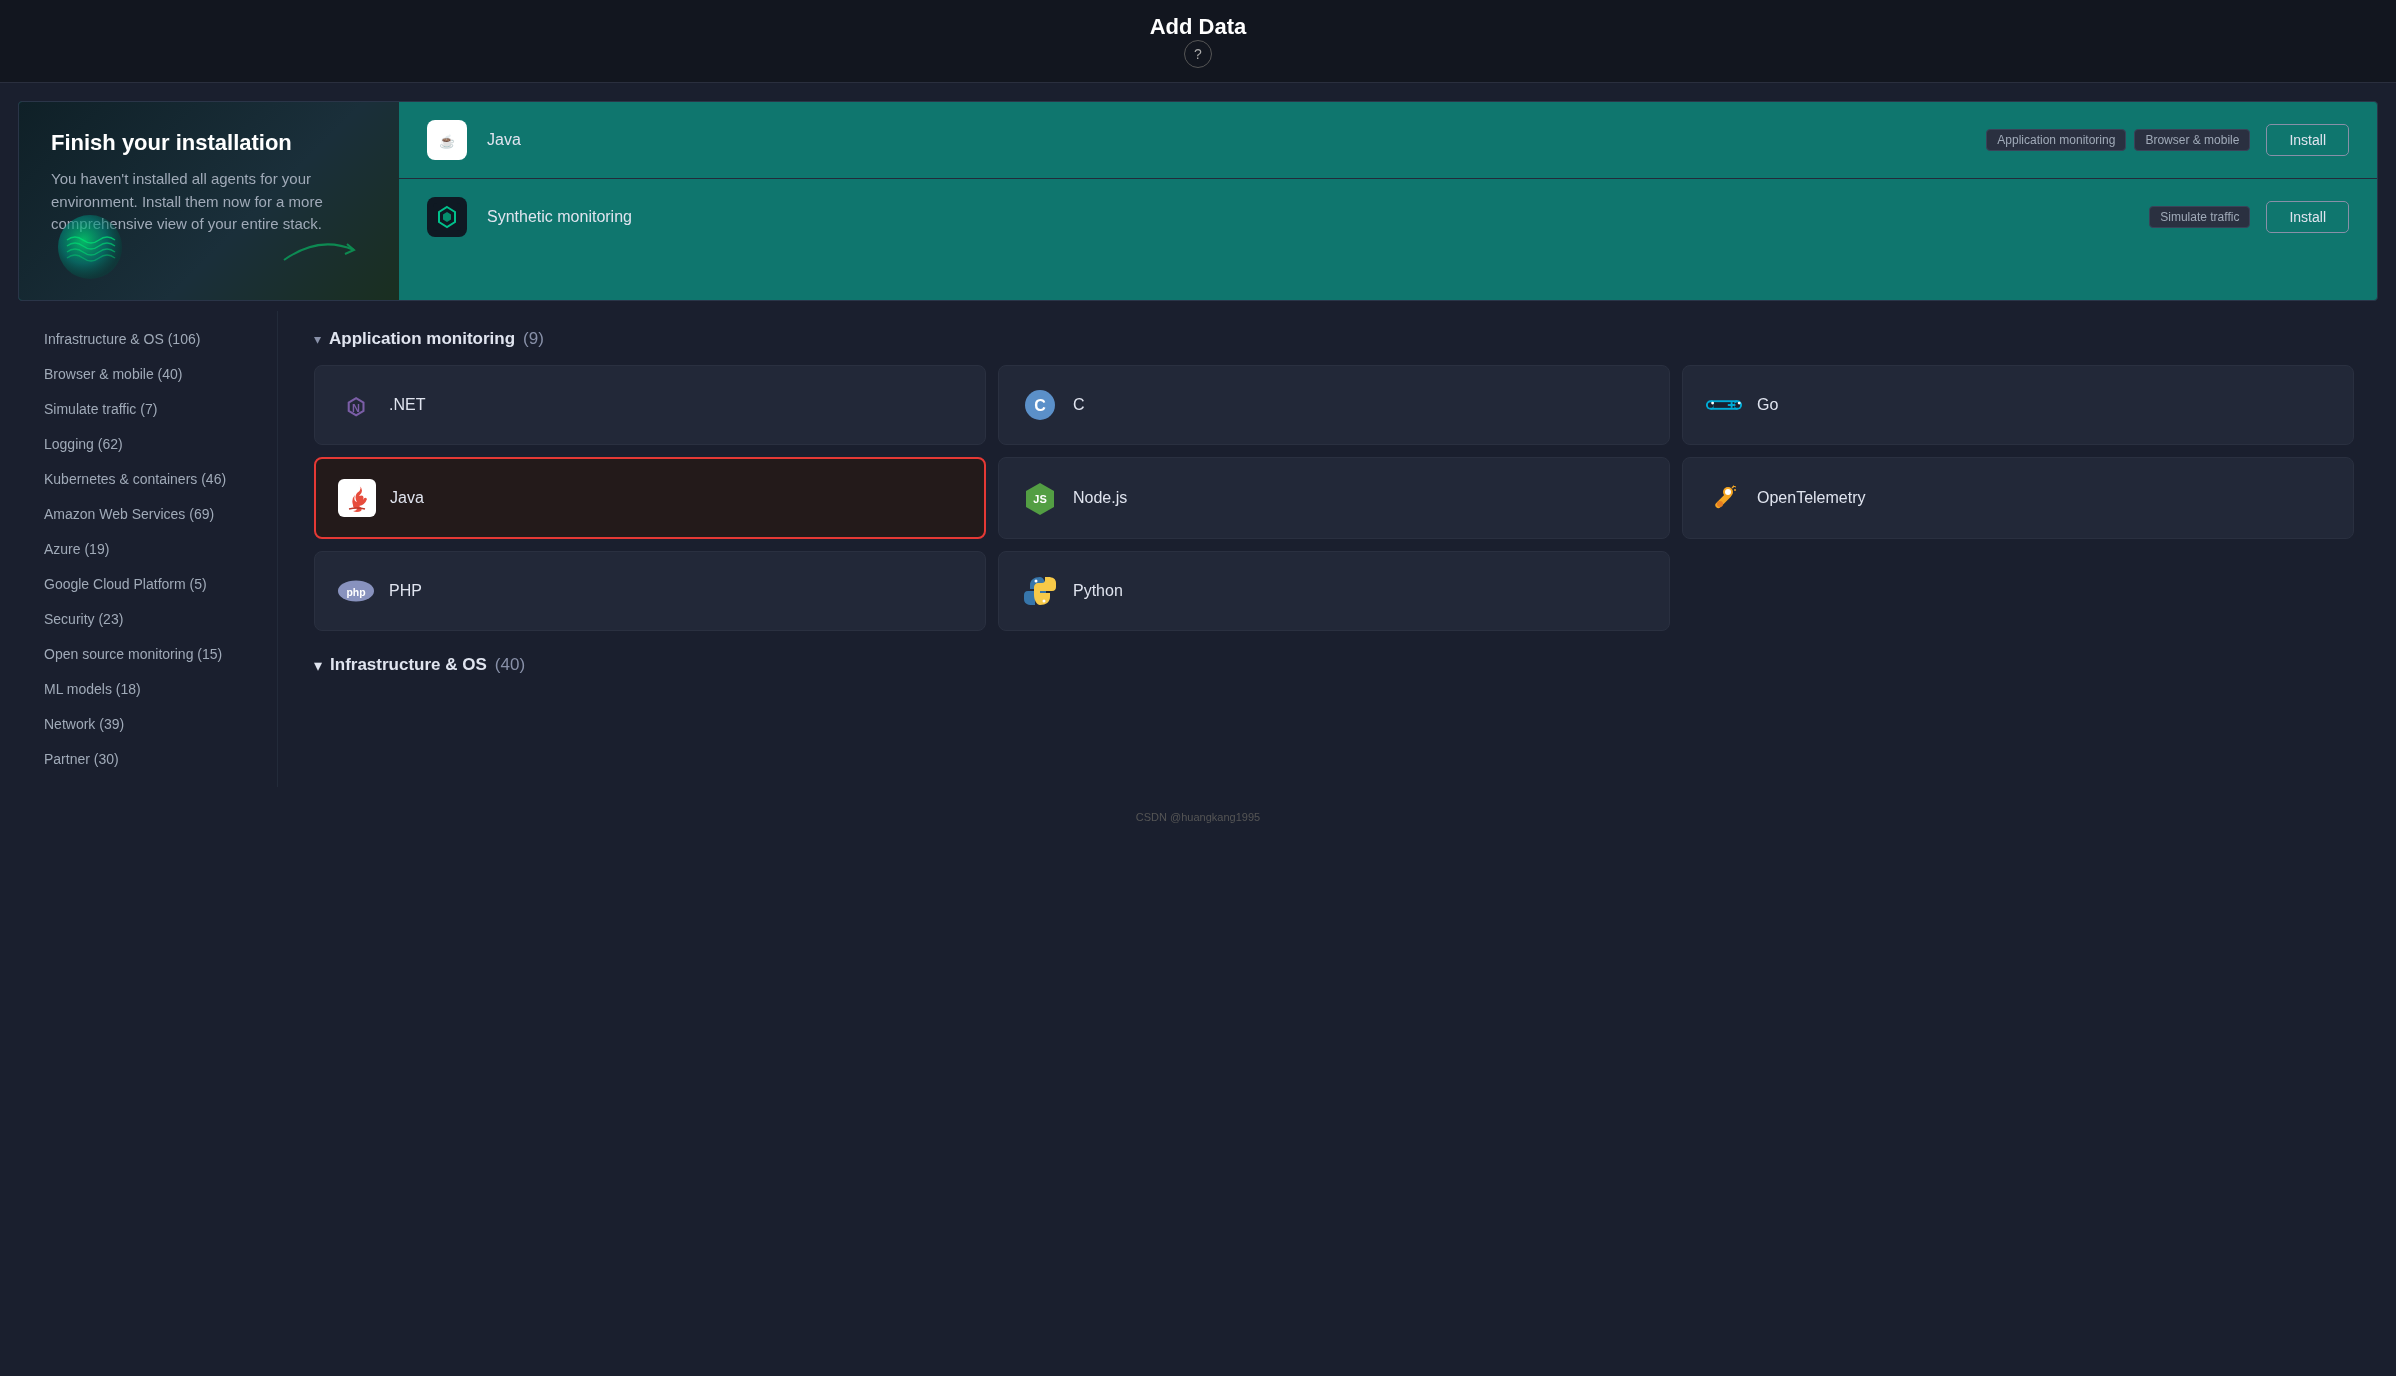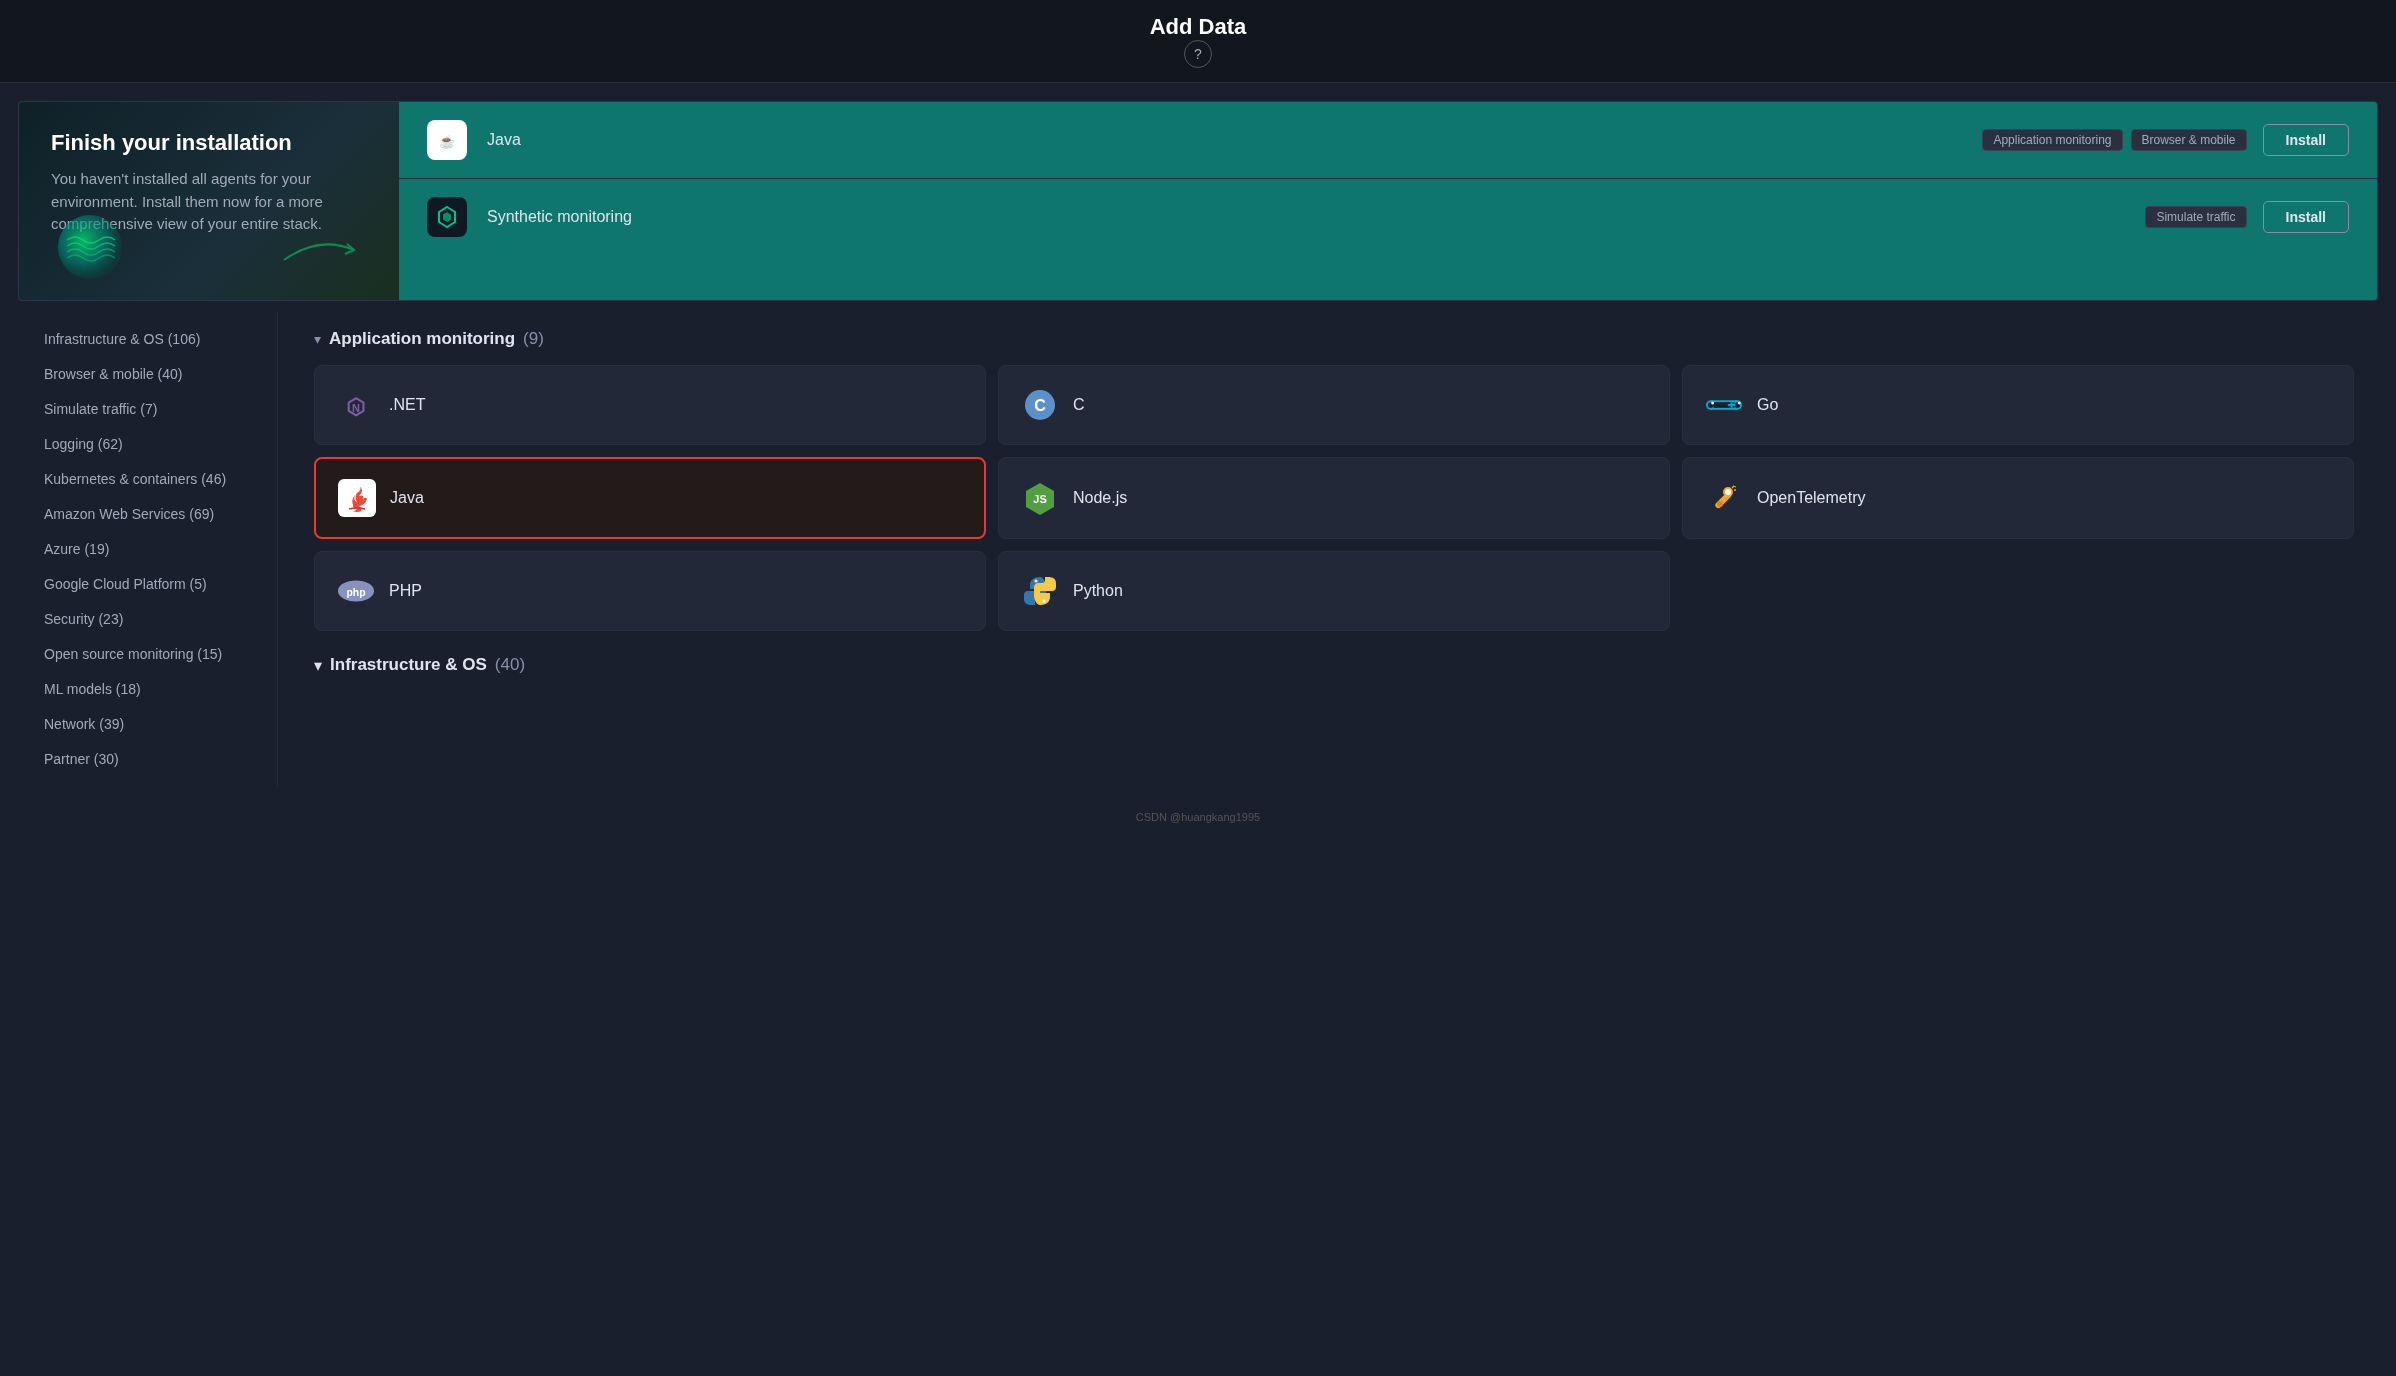--- a/index.html
+++ b/index.html
@@ -117,21 +117,20 @@
     }
     .install-btn {
       background: transparent;
       border: 1.5px solid #8890a8;
       border-radius: 5px;
       color: #e0e4ef;
       padding: 7px 22px;
       font-size: 14px;
       cursor: pointer;
       white-space: nowrap;
-      font-weight: bold;
     }
     
     .bottom-layout {
       display: flex;
       margin: 0 18px 18px 18px;
       gap: 12px;
     }
     
     .sidebar {
       width: 260px;

